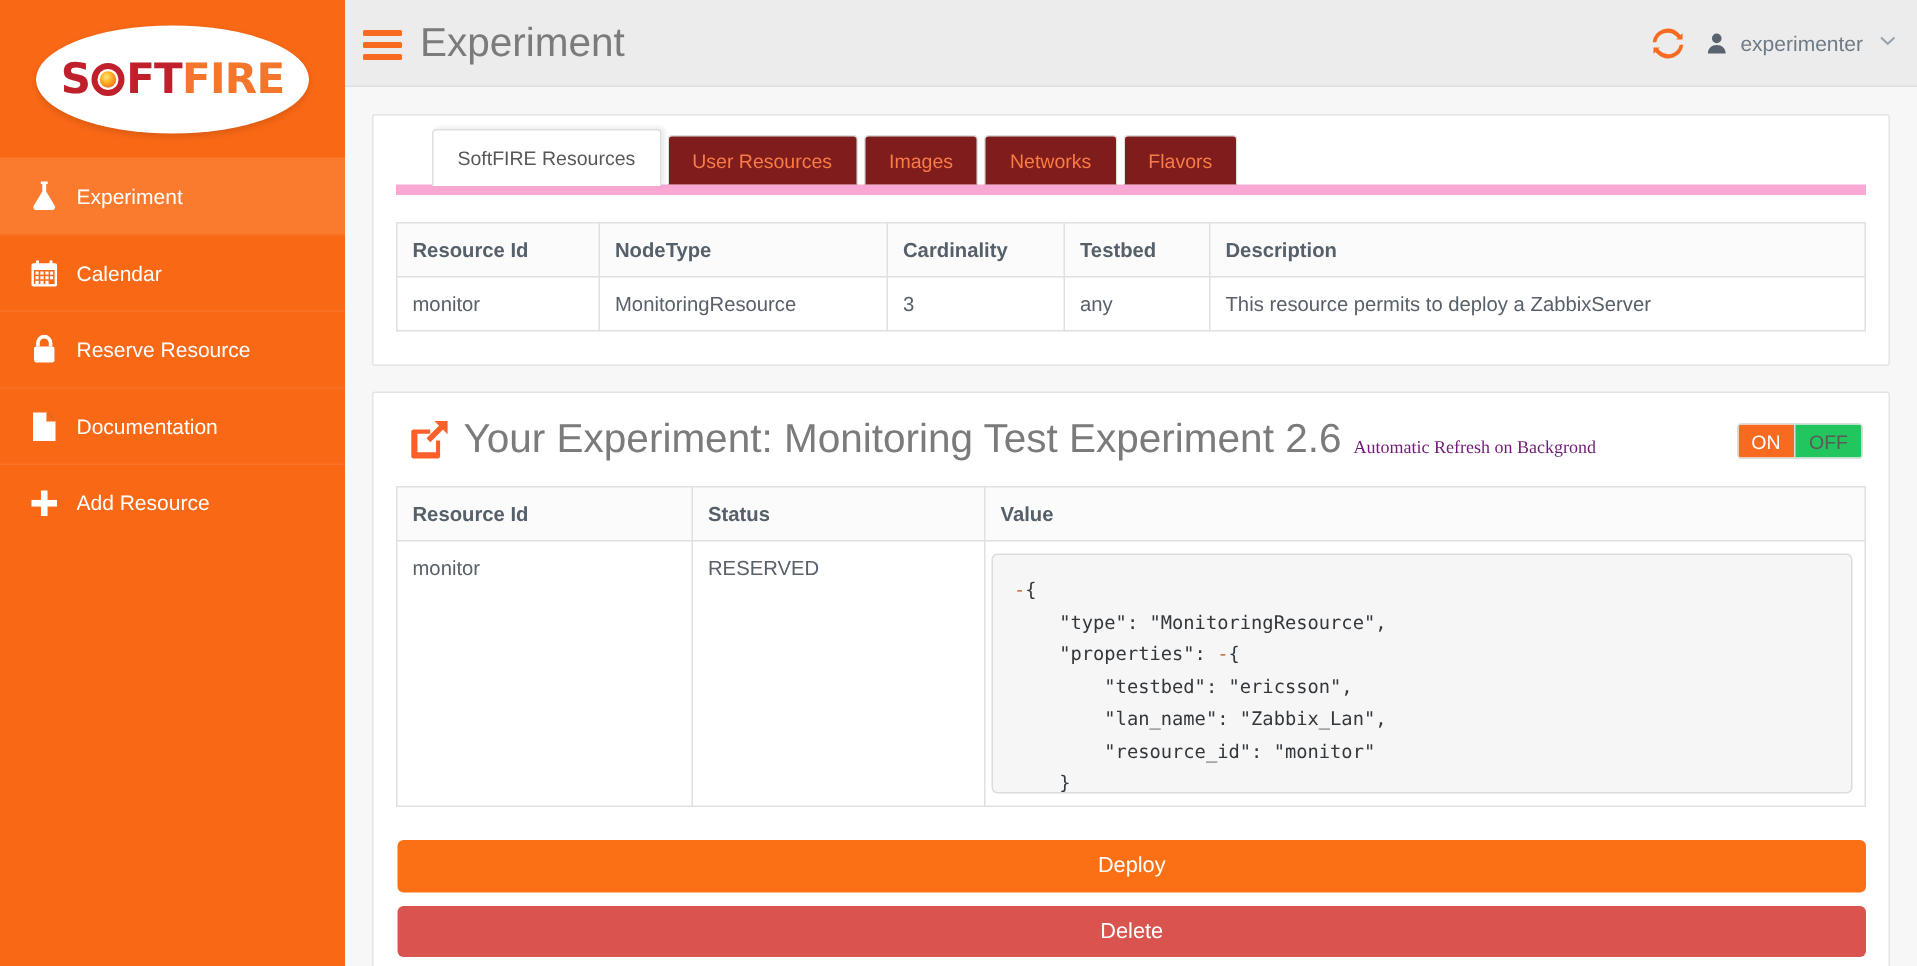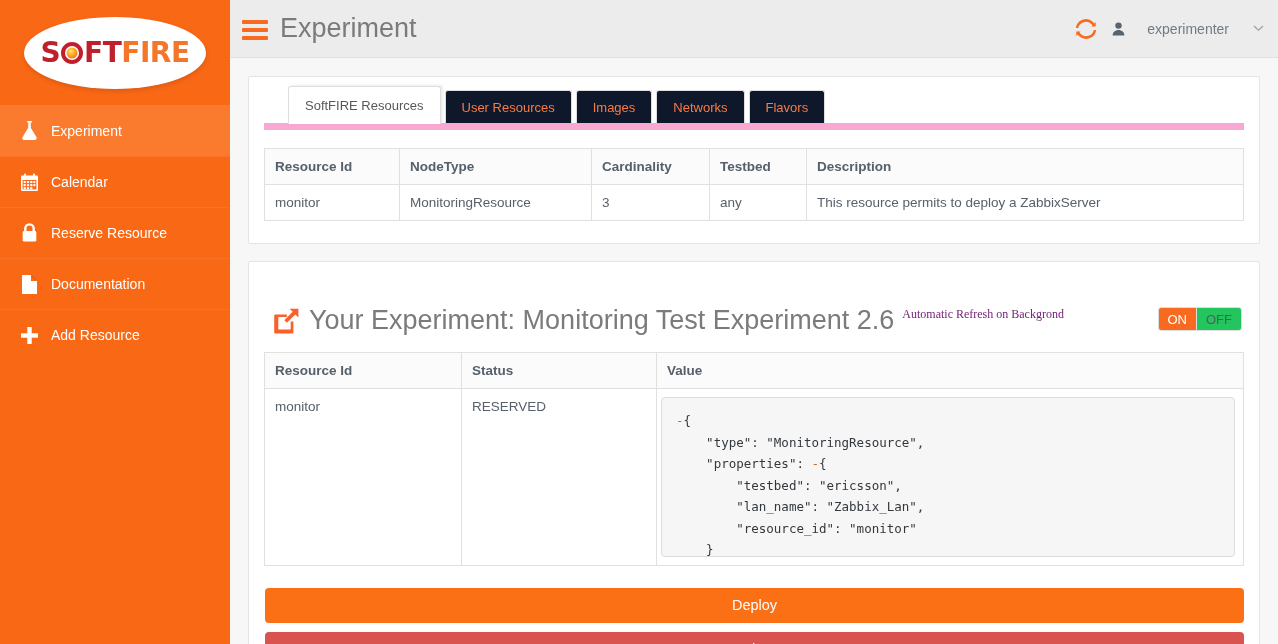--- a/index.html
+++ b/index.html
@@ -106,21 +106,21 @@
     color: #7b7b7b;
     font-weight: normal;
     line-height: 1;
   }
   .topbar-right {
     margin-left: auto;
     display: flex; align-items: center; gap: 14px;
   }
   .refresh-ico { cursor: pointer; display: flex; }
   .user-box {
-    display: flex; align-items: center; gap: 22px;
+    display: flex; align-items: center; gap: 9px;
     color: #6f7b86; font-size: 14px; cursor: pointer;
   }
   .user-ico { display: flex; }
   .caret { color: #8b96a0; font-size: 11px; line-height: 1; margin-left: 2px; }
 
   .content {
     flex: 1;
     padding: 18px 18px 0 18px;
     overflow: hidden;
   }
@@ -140,21 +140,21 @@
     border-bottom: 7px solid #f9a8d4;
     height: 37px;
     padding-left: 24px;
   }
   .tab {
     height: 33px;
     padding: 0 16px;
     display: flex; align-items: center;
     font-size: 13px;
     color: #f97b45;
-    background: #0f172a;
+    background: #7f1d1d;
     border: 1px solid #dedede;
     border-bottom: none;
     border-radius: 3px 3px 0 0;
     margin-right: 4px;
     cursor: pointer;
     white-space: nowrap;
   }
   .tab.active {
     background: #ffffff;
     color: #585858;
@@ -193,23 +193,22 @@
   .t1 th:nth-child(3), .t1 td:nth-child(3) { width: 118px; }
   .t1 th:nth-child(4), .t1 td:nth-child(4) { width: 97px; }
 
   .t2 th:nth-child(1), .t2 td:nth-child(1) { width: 197px; }
   .t2 th:nth-child(2), .t2 td:nth-child(2) { width: 195px; }
   .t2 td.valuecell { padding: 8px 8px 8px 4px; }
   .t2 td { height: 176px; }
 
   
   .exp-header {
-    display: flex; align-items: flex-start;
+    display: flex; align-items: flex-end;
     padding-left: 9px;
-    margin-top: 28px;
   }
   .ext-ico { margin-right: 9px; display: flex; align-items: center; }
   .exp-title {
     font-size: 27px;
     color: #7b7b7b;
     line-height: 1;
     white-space: nowrap;
   }
   .auto-refresh-label {
     font-size: 12px;

